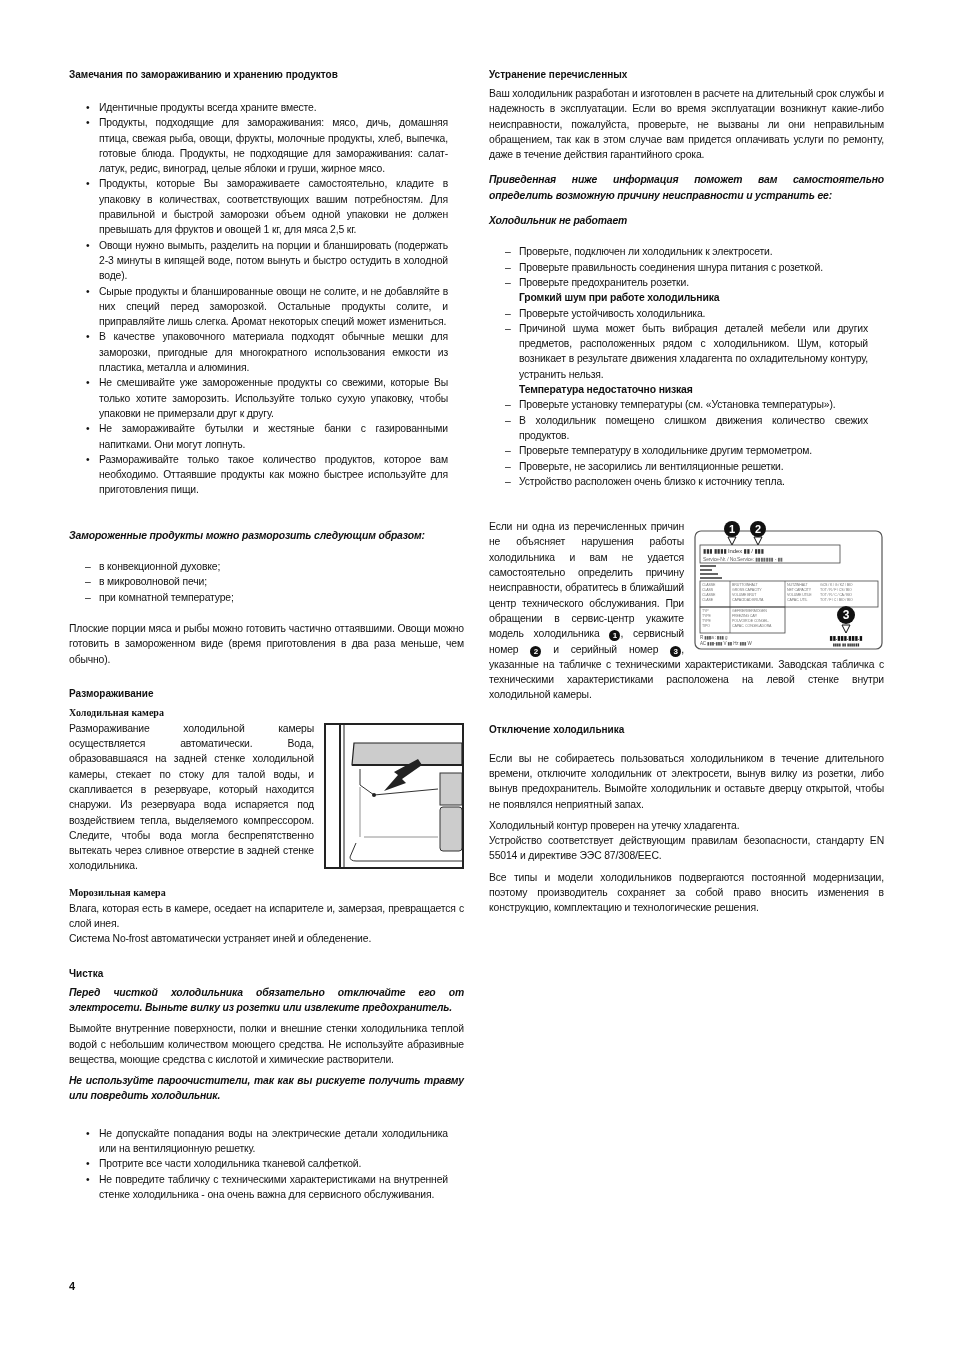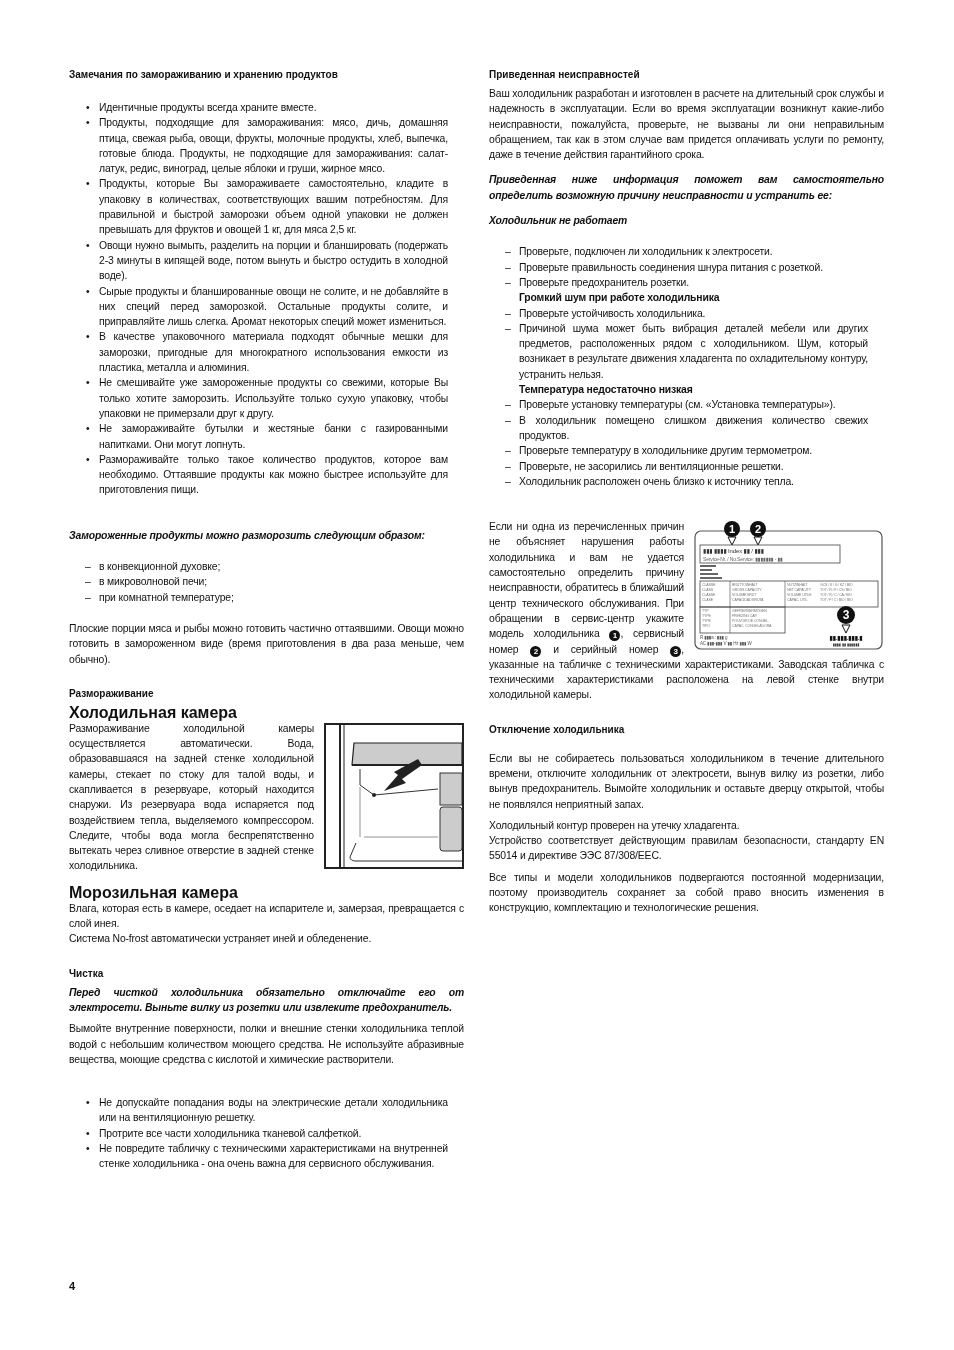--- a/index.html
+++ b/index.html
@@ -2,21 +2,21 @@
 <html><head>
 <meta charset="utf-8">
 <style>
   html, body { margin:0; padding:0; background:#ffffff; }
   body { width:954px; height:1350px; position:relative; overflow:hidden;
          font-family:"Liberation Sans", sans-serif; color:#111; }
   .col { position:absolute; top:66px; font-size:10.4px; line-height:15.3px; letter-spacing:-0.15px; }
   .col-left { left:69px; width:395px; }
   .col-right { left:489px; width:395px; }
   h2 { font-size:10px; font-weight:bold; margin:0 0 2px 0; line-height:18px; letter-spacing:0; }
-  h3 { font-size:16px; font-weight:bold; margin:0 0 1px 0; line-height:15px; letter-spacing:0; }
+  h3 { font-size:10px; font-weight:bold; margin:0 0 1px 0; line-height:15px; letter-spacing:0;font-family:Liberation Serif, serif; }
   p { margin:0; text-align:justify; }
   .bold { font-weight:bold;font-style:italic; }
   ul.bullets, ul.dashes { list-style:none; margin:16px; padding:0; }
   ul.bullets li, ul.dashes li { position:relative; padding-left:14px; text-align:justify; }
   ul.bullets li::before { content:"•"; position:absolute; left:1px; top:0; }
   ul.dashes li::before { content:"–"; position:absolute; left:0; top:0; }
   ul.dashes li.sub { padding-left:14px; font-weight:bold; }
   ul.dashes li.sub::before { content:""; }
   .gap6 { height:6px; }
   .gap10 { height:10px; }
@@ -77,48 +77,49 @@
   <h3>Морозильная камера</h3>
   <p>Влага, которая есть в камере, оседает на испарителе и, замерзая, превращается с слой инея.</p>
   <p>Система No-frost автоматически устраняет иней и обледенение.</p>
 
   <div class="gap18"></div>
   <h2>Чистка</h2>
   <p class="bold">Перед чисткой холодильника обязательно отключайте его от электросети. Выньте вилку из розетки или извлеките предохранитель.</p>
   <div class="gap6"></div>
   <p>Вымойте внутренние поверхности, полки и внешние стенки холодильника теплой водой с небольшим количеством моющего средства. Не используйте абразивные вещества, моющие средства с кислотой и химические растворители.</p>
   <div class="gap6"></div>
+  <p class="bold">Не используйте пароочистители, так как вы рискуете получить травму или повредить холодильник.</p>
   <div class="gap6"></div>
   <ul class="bullets">
     <li>Не допускайте попадания воды на электрические детали холодильника или на вентиляционную решетку.</li>
     <li>Протрите все части холодильника тканевой салфеткой.</li>
     <li>Не повредите табличку с техническими характеристиками на внутренней стенке холодильника - она очень важна для сервисного обслуживания.</li>
   </ul>
 </div>
 
 <div class="col col-right">
-  <h2>Приведенная неисправностей</h2>
+  <h2>Устранение перечисленных</h2>
   <p>Ваш холодильник разработан и изготовлен в расчете на длительный срок службы и надежность в эксплуатации. Если во время эксплуатации возникнут какие-либо неисправности, пожалуйста, проверьте, не вызваны ли они неправильным обращением, так как в этом случае вам придется оплачивать услуги по ремонту, даже в течение действия гарантийного срока.</p>
   <div class="gap10"></div>
   <p class="bold">Приведенная ниже информация поможет вам самостоятельно определить возможную причину неисправности и устранить ее:</p>
   <div class="gap10"></div>
   <p class="bold">Холодильник не работает</p>
   <ul class="dashes">
     <li>Проверьте, подключен ли холодильник к электросети.</li>
     <li>Проверьте правильность соединения шнура питания с розеткой.</li>
     <li>Проверьте предохранитель розетки.</li>
     <li class="sub">Громкий шум при работе холодильника</li>
     <li>Проверьте устойчивость холодильника.</li>
     <li>Причиной шума может быть вибрация деталей мебели или других предметов, расположенных рядом с холодильником. Шум, который возникает в результате движения хладагента по охладительному контуру, устранить нельзя.</li>
     <li class="sub">Температура недостаточно низкая</li>
     <li>Проверьте установку температуры (см. «Установка температуры»).</li>
     <li>В холодильник помещено слишком движения количество свежих продуктов.</li>
     <li>Проверьте температуру в холодильнике другим термометром.</li>
     <li>Проверьте, не засорились ли вентиляционные решетки.</li>
-    <li>Холодильник расположен очень близко к источнику тепла.</li>
+    <li>Устройство расположен очень близко к источнику тепла.</li>
   </ul>
   <div class="gap14"></div>
 
   <div class="float-label">
     <svg width="190" height="130" viewBox="0 0 190 130" style="font-family:'Liberation Sans',sans-serif;">
       <rect x="1" y="10" width="187" height="118" rx="6" fill="#fff" stroke="#555" stroke-width="1.2"></rect>
       <circle cx="38" cy="8" r="8" fill="#111"></circle>
       <text x="38" y="12" font-size="11" font-weight="bold" fill="#fff" text-anchor="middle">1</text>
       <circle cx="64" cy="8" r="8" fill="#111"></circle>
       <text x="64" y="12" font-size="11" font-weight="bold" fill="#fff" text-anchor="middle">2</text>

